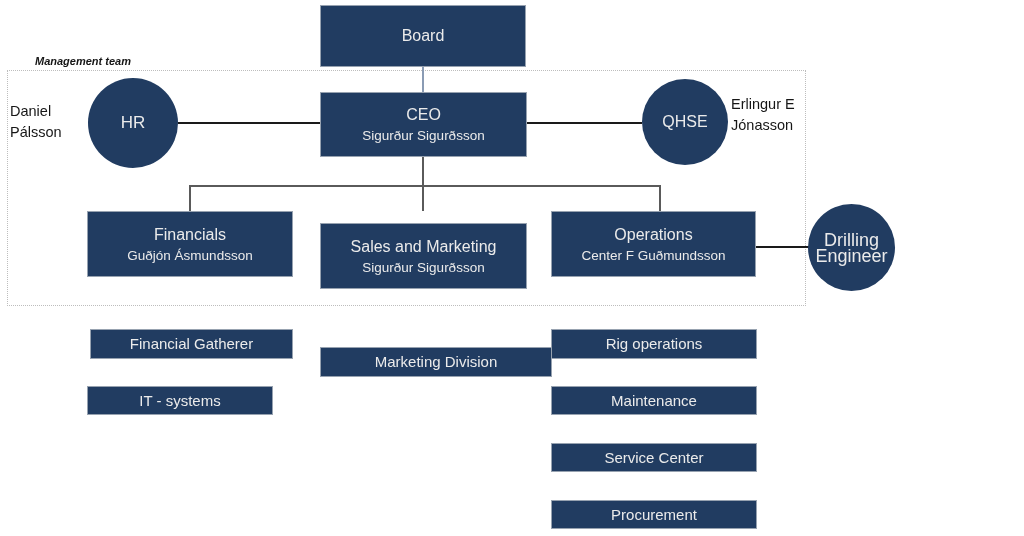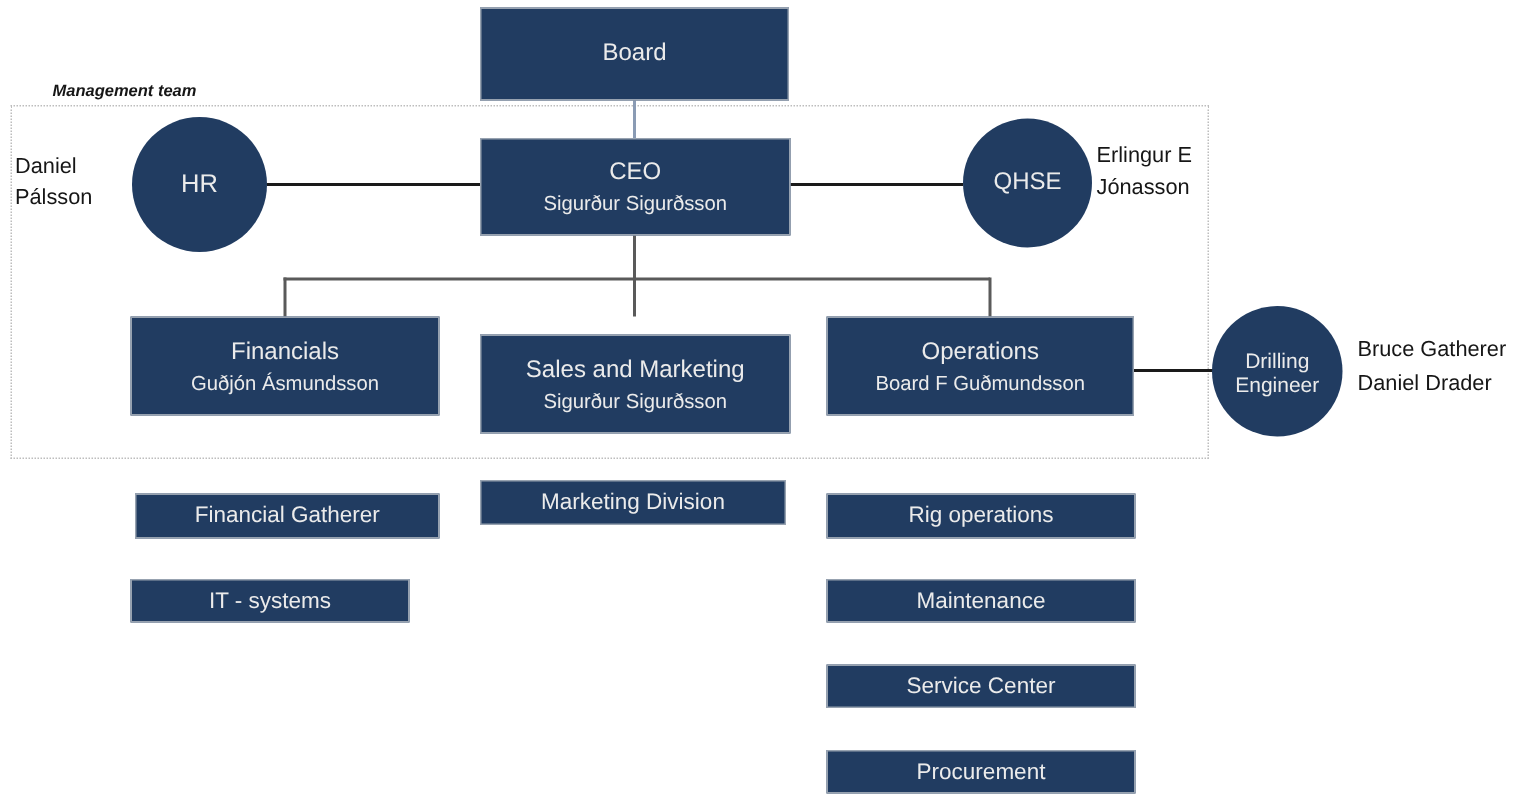--- a/index.html
+++ b/index.html
@@ -27,21 +27,21 @@
   .node{
     position:absolute;background:var(--navy);border:1px solid var(--box-border);
     color:var(--box-text);display:flex;flex-direction:column;align-items:center;
     justify-content:center;text-align:center;box-sizing:border-box;
   }
   .circle{border-radius:50%;border:none;}
   .t1{font-size:16px;line-height:22px;white-space:pre-line;}
   .t2{font-size:13.5px;line-height:19px;white-space:pre-line;}
   .t-small{font-size:15px;line-height:20px;}
   .t-circle-lg{font-size:17px;line-height:22px;}
-  .t-circle-sm{font-size:14px;line-height:16px;white-space:pre-line;}
+  .t-circle-sm{font-size:18px;line-height:16px;white-space:pre-line;}
   .label{
     position:absolute;color:var(--label-text);font-size:14.5px;line-height:21px;
     white-space:pre-line;
   }
   .label.italic{font-style:italic;font-weight:700;font-size:11px;}
 </style>
 </head>
 <body>
 
 <div class="stage">
@@ -86,34 +86,32 @@
     <div class="t2">Guðjón Ásmundsson</div>
   </div>
 
   <div class="node" style="left:320px;top:223px;width:207px;height:66px">
     <div class="t1">Sales and Marketing</div>
     <div class="t2">Sigurður Sigurðsson</div>
   </div>
 
   <div class="node" style="left:551px;top:211px;width:205px;height:66px">
     <div class="t1">Operations</div>
-    <div class="t2">Board  F Guðmundsson</div>
+    <div class="t2">Center  F Guðmundsson</div>
   </div>
 
   <div class="node circle" style="left:808px;top:204px;width:87px;height:87px">
     <div class="t-circle-sm">Drilling
 Engineer</div>
   </div>
-  <div class="label" style="left:905px;top:222px;line-height:23px">Bruce Gatherer
-Daniel Drader</div>
 
   <div class="node" style="left:90px;top:329px;width:203px;height:30px">
     <div class="t-small">Financial Gatherer</div>
   </div>
-  <div class="node" style="left:320px;top:320px;width:204px;height:30px">
+  <div class="node" style="left:320px;top:347px;width:232px;height:30px">
     <div class="t-small">Marketing Division</div>
   </div>
   <div class="node" style="left:551px;top:329px;width:206px;height:30px">
     <div class="t-small">Rig operations</div>
   </div>
 
   <div class="node" style="left:87px;top:386px;width:186px;height:29px">
     <div class="t-small">IT - systems</div>
   </div>
   <div class="node" style="left:551px;top:386px;width:206px;height:29px">

